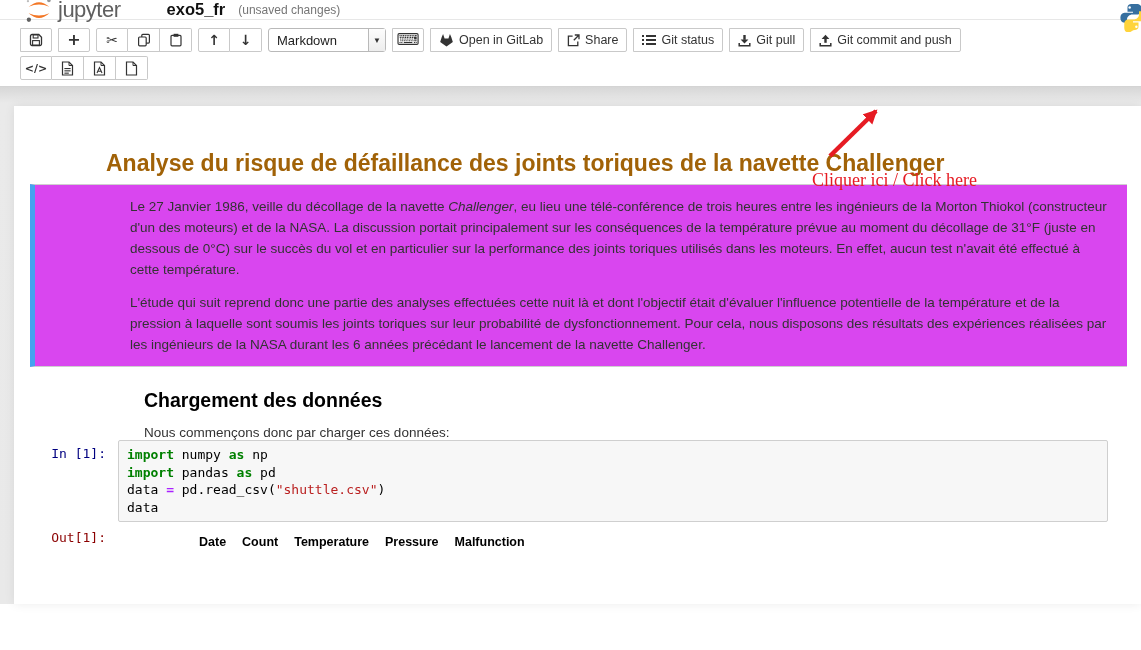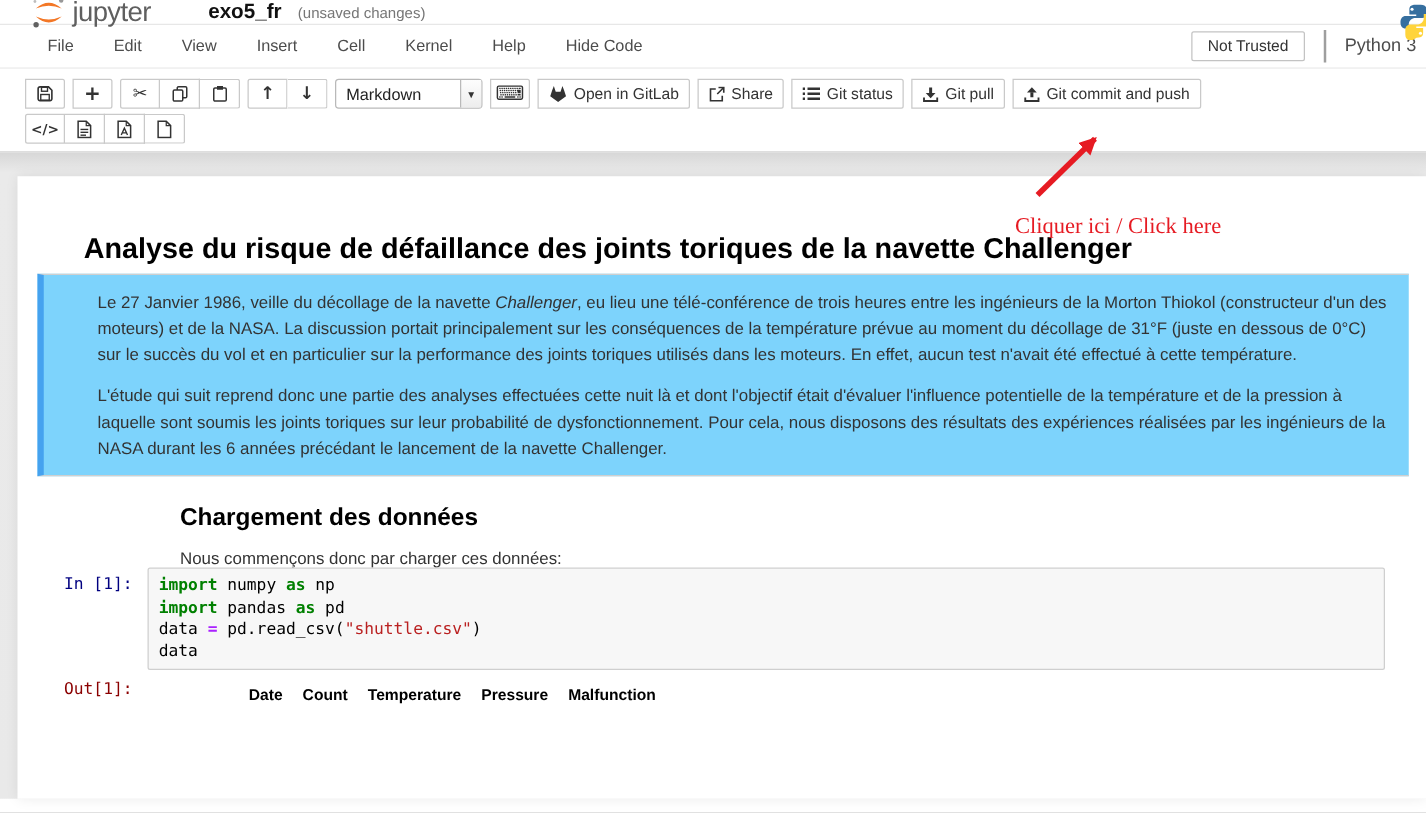--- a/index.html
+++ b/index.html
@@ -43,25 +43,25 @@
   .uicon.small { font-size: 9px; letter-spacing: -1px; }
   .btn svg { display: block; }
   .cell-type { display: flex; width: 118px; height: 24px; border: 1px solid #b9b9b9; border-radius: 3px; background: #fff; margin-right: 6px; cursor: pointer; }
   .cell-type .ct-label { flex: 1; font-size: 13px; color:#222; padding: 4px 0 0 8px; }
   .cell-type .ct-arrow { width: 17px; border-left: 1px solid #b9b9b9; display:flex; align-items:center; justify-content:center; font-size: 8px; color:#333; background: linear-gradient(#fdfdfd,#ededed); }
 
   
   .body-area { height: 517px; padding: 19px 0 0 14px; background: linear-gradient(#d7d7d7, #eaeaea 16px, #e9e9e9); }
   .page { height: 498px; background: #fff; overflow: hidden; box-shadow: 0 0 10px rgba(0,0,0,0.08); }
 
-  .page h1 { margin: 42px 0 0 53px; max-width: 880px; font-size: 23px; line-height: 30px; font-weight: bold; color: #000000; }
+  .page h1 { margin: 42px 0 0 92px; max-width: 880px; font-size: 23px; line-height: 30px; font-weight: bold; color: #a16207; }
   .intro-quote {
-    margin: 6px 14px 0 16px; background:#7dd3fc;
+    margin: 6px 14px 0 16px; background:#d946ef;
     border-left: 5px solid #45a2ef; border-top: 1px solid #cfcfcf; border-bottom: 1px solid #cfcfcf;
-    padding: 11px 17px 11px 43px;
+    padding: 11px 17px 11px 95px;
   }
   .intro-quote p { font-size: 13.5px; line-height: 21px; color: #333; margin: 0 0 12px 0; }
   .intro-quote p:last-child { margin-bottom: 0; }
   .page h2 { margin: 22px 0 0 130px; font-size: 19.5px; font-weight: bold; color:#000; }
   .section-intro { margin: 13px 0 0 130px; font-size: 13.5px; color:#333; }
 
   .cell-row { display: flex; }
   .cell-row.out { margin-top: 6px; }
   .prompt { width: 98px; flex: none; text-align: right; padding: 6px 6px 0 0; font-family: "DejaVu Sans Mono", monospace; font-size: 13px; }
   .in-prompt { color: #000080; }
@@ -99,35 +99,20 @@
     <span class="nb-title">exo5_fr</span>
     <span class="save-status">(unsaved changes)</span>
     <svg class="python-logo" width="30" height="30" viewBox="0 0 24 24">
       <path d="M11.8 1.5c-4.4 0-4.2 1.9-4.2 4v2.2H12v.9H5.3c-2.2 0-3.4 1.7-3.4 4s1 4 3.3 4h2v-2.6c0-2.3 2-4 4.3-4h4.3c1.9 0 3.2-1.5 3.2-3.4V5.5c0-2.8-1.8-4-4.1-4z" fill="#366f9f"></path>
       <path d="M12.2 22.5c4.4 0 4.2-1.9 4.2-4v-2.2H12v-.9h6.7c2.2 0 3.4-1.7 3.4-4s-1-4-3.3-4h-2V10c0 2.3-2 4-4.3 4H8.2C6.3 14 5 15.5 5 17.4v3.1c0 2.8 1.8 4 4.1 4z" fill="#ffd43b"></path>
       <circle cx="9.3" cy="4.3" r="1" fill="#fff"></circle>
       <circle cx="14.7" cy="19.7" r="1" fill="#fff"></circle>
     </svg>
   </div>
 
-  <div class="menubar">
-    <div class="menu-item">File</div>
-    <div class="menu-item">Edit</div>
-    <div class="menu-item">View</div>
-    <div class="menu-item">Insert</div>
-    <div class="menu-item">Cell</div>
-    <div class="menu-item">Kernel</div>
-    <div class="menu-item">Help</div>
-    <div class="menu-item">Hide Code</div>
-    <div class="menu-right">
-      <button class="not-trusted">Not Trusted</button>
-      <span class="kernel-sep"></span>
-      <span class="kernel-name">Python 3</span>
-    </div>
-  </div>
 
   <div class="toolbar">
     <div class="tb-row">
       <div class="grp">
           <button class="btn icon-only">
         <svg width="14" height="14" viewBox="0 0 14 14">
           <path d="M1.5 3 A1.5 1.5 0 0 1 3 1.5 H9.8 L12.5 4.2 V11 A1.5 1.5 0 0 1 11 12.5 H3 A1.5 1.5 0 0 1 1.5 11 Z" fill="none" stroke="#333" stroke-width="1.3"></path>
           <rect x="4.2" y="1.8" width="4.8" height="3.2" fill="none" stroke="#333" stroke-width="1.1"></rect>
           <rect x="3.6" y="7.6" width="6.8" height="4.6" fill="none" stroke="#333" stroke-width="1.1"></rect>
         </svg>

